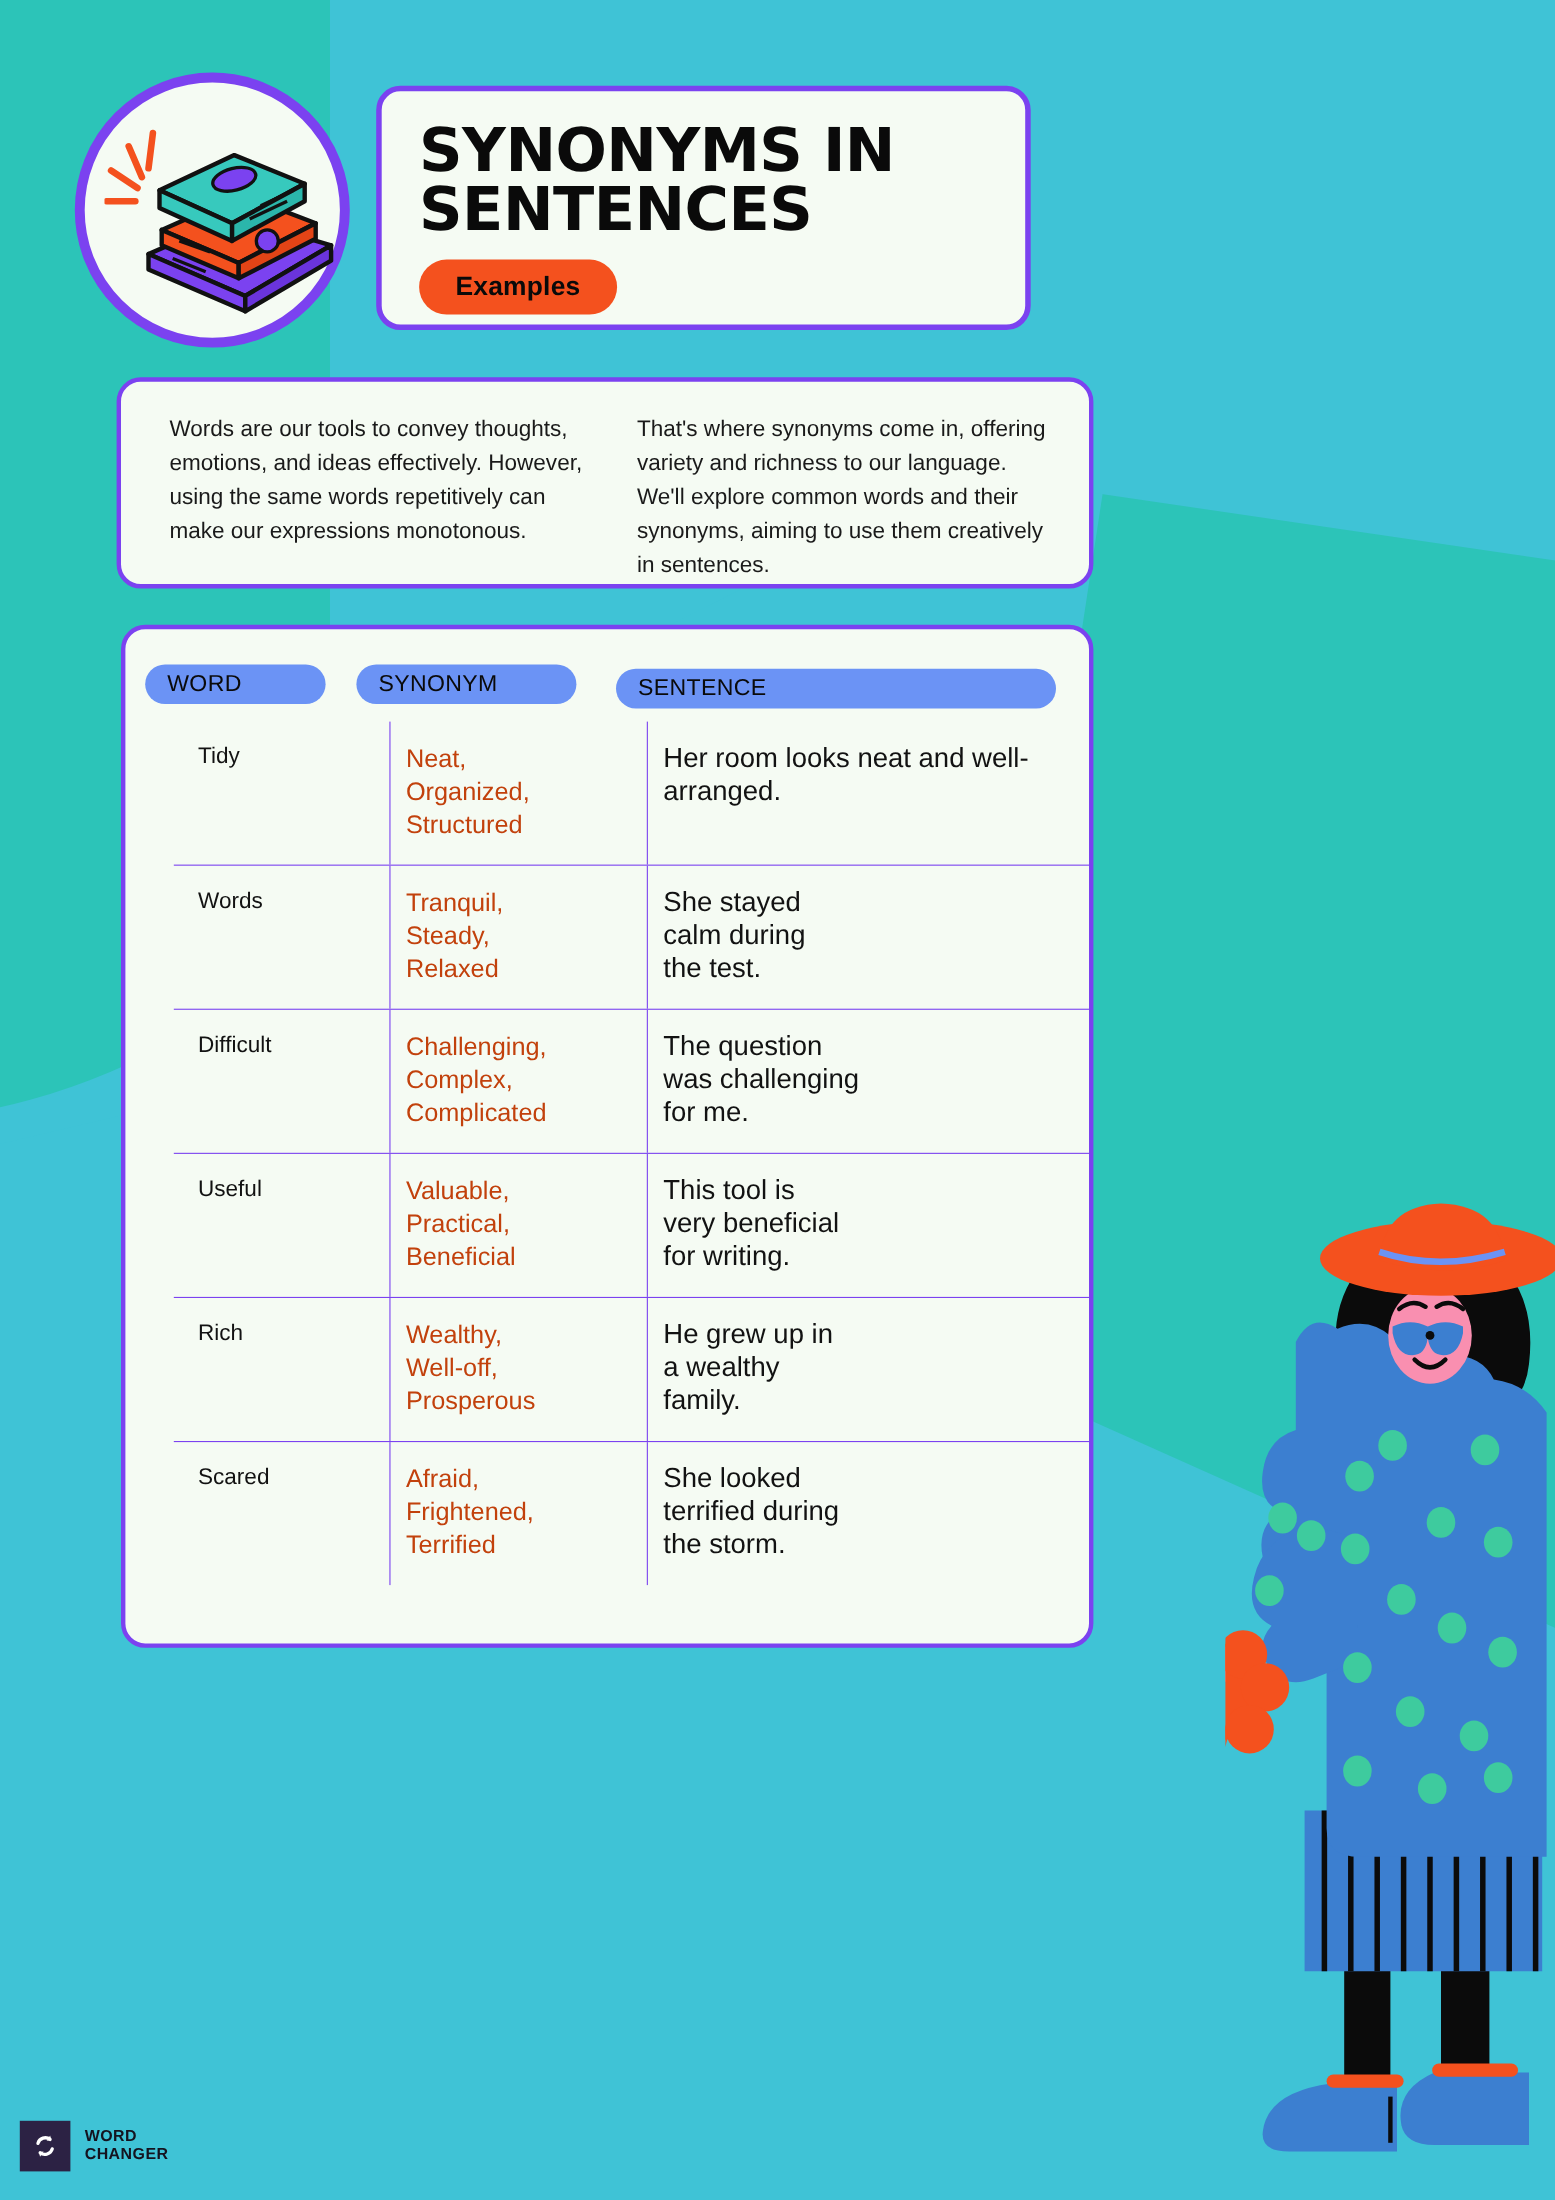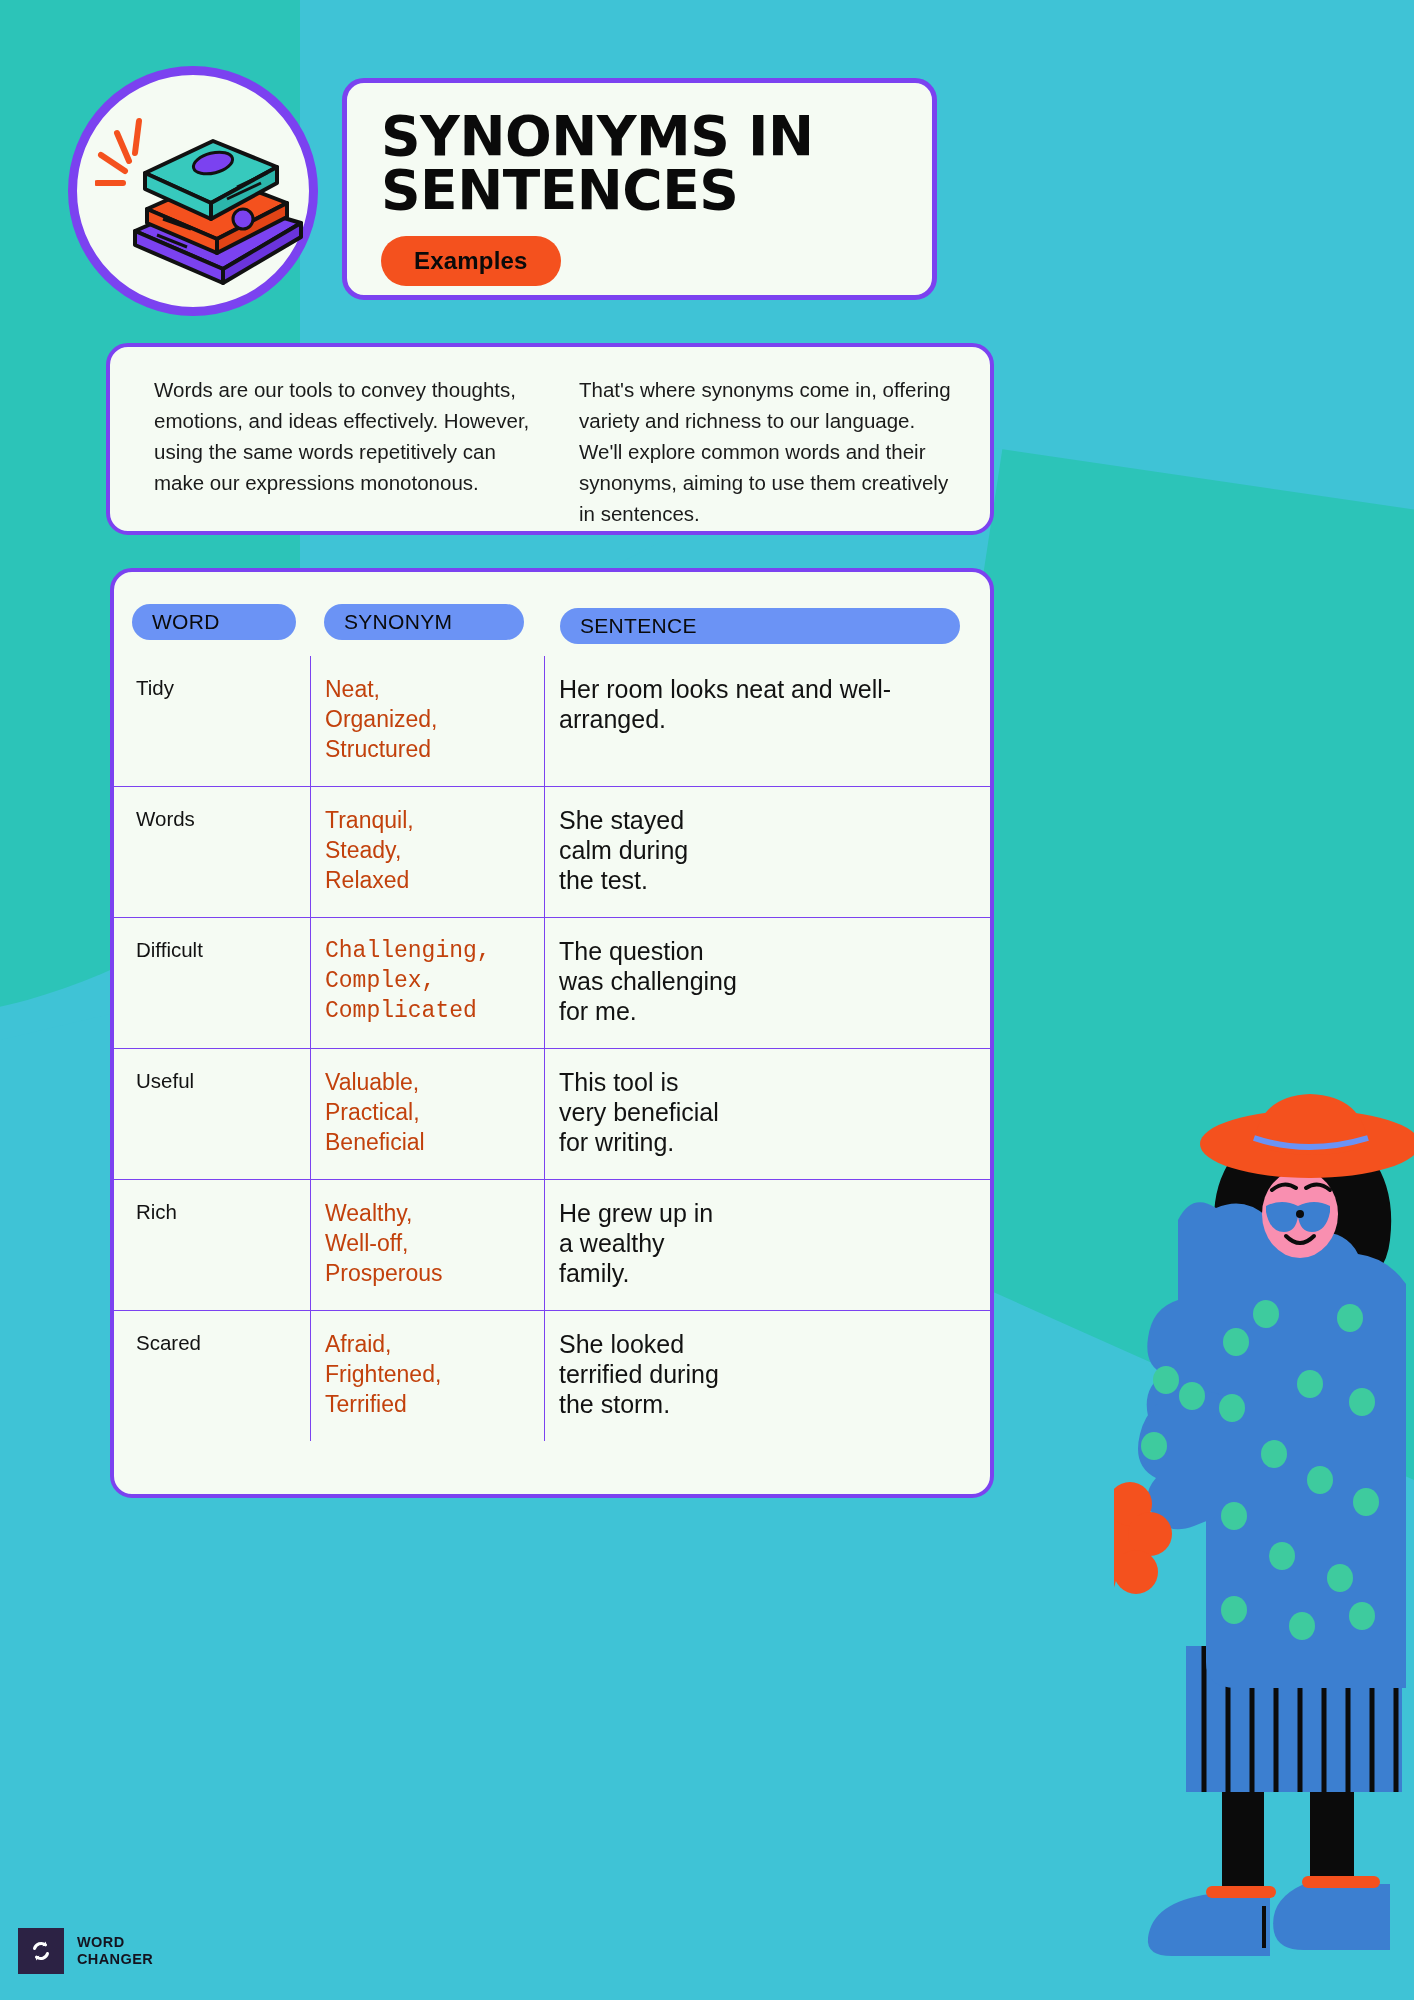--- a/index.html
+++ b/index.html
@@ -167,20 +167,21 @@
     letter-spacing: 0.3px;
   }
   .pill-word     { left: 18px;  width: 164px; }
   .pill-synonym  { left: 210px; width: 200px; }
   .pill-sentence { left: 446px; width: 400px; top: 36px; }
 
   .tbl {
     position: absolute;
     left: 0; top: 84px;
     width: 100%;
+    padding-left: 44px;
   }
   .trow {
     display: flex;
     position: relative;
     border-top: 1.6px solid #7B42F0;
   }
   .trow:first-child { border-top: none; }
   .c-word {
     width: 196px;
     padding: 20px 0 22px 22px;
@@ -314,21 +315,21 @@
           <div class="c-word">Words</div>
           <div class="c-syn" style="white-space: pre-line;">Tranquil,
 Steady,
 Relaxed</div>
           <div class="c-sent" style="white-space: pre-line;">She stayed
 calm during
 the test.</div>
         </div>
         <div class="trow">
           <div class="c-word">Difficult</div>
-          <div class="c-syn" style="white-space: pre-line; font-family: Liberation Mono, monospace;">Challenging,
+          <div class="c-syn" style="white-space: pre-line;">Challenging,
 Complex,
 Complicated</div>
           <div class="c-sent" style="white-space: pre-line;">The question
 was challenging
 for me.</div>
         </div>
         <div class="trow">
           <div class="c-word">Useful</div>
           <div class="c-syn" style="white-space: pre-line;">Valuable,
 Practical,

